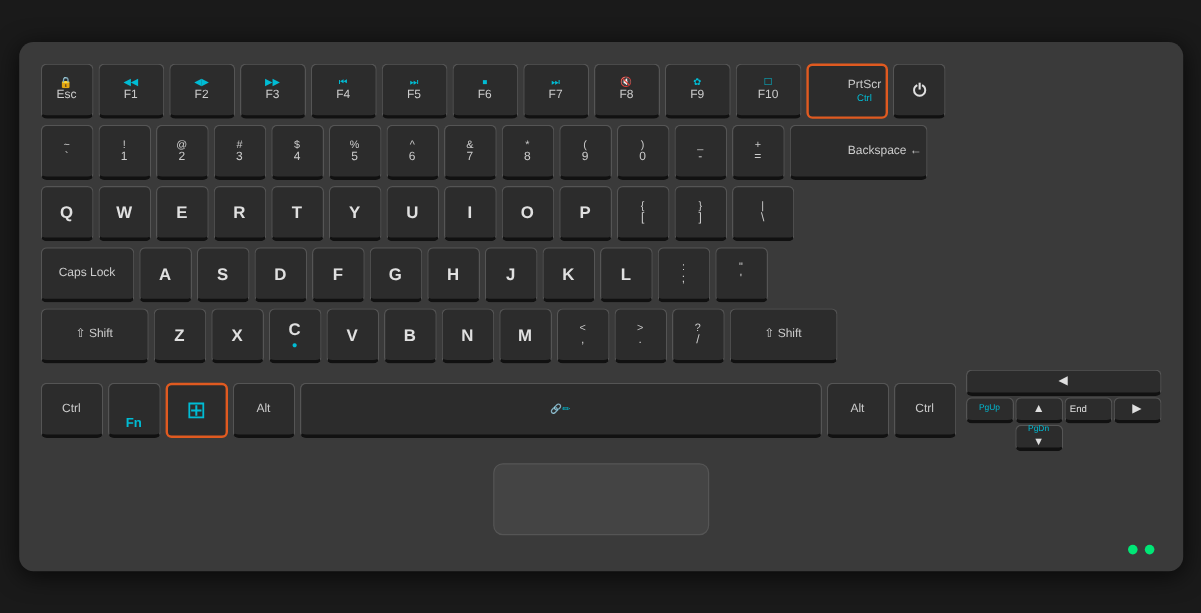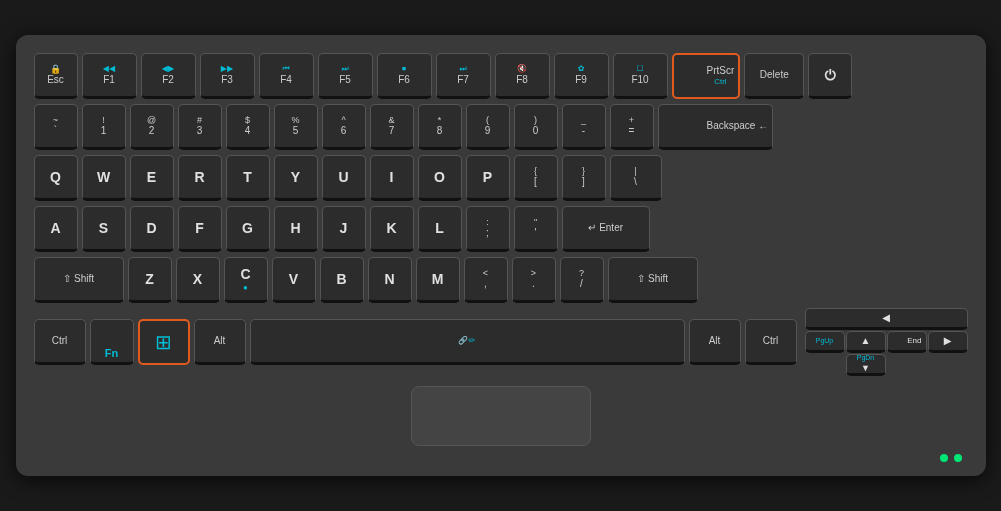--- a/index.html
+++ b/index.html
@@ -173,23 +173,20 @@
         <span class="bottom-label">F9</span>
       </div>
       <div class="key key-fn-wide">
         <span class="blue-label">☐</span>
         <span class="bottom-label">F10</span>
       </div>
       <div class="key key-num-wide key-highlighted">
         <span class="bottom-label">PrtScr</span>
         <span class="blue-label">Ctrl</span>
       </div>
-      <div class="key key-delete">
-        <span class="bottom-label">Delete</span>
-      </div>
       <div class="key key-esc">
         <span class="main-label">⏻</span>
       </div>
     </div>
 
     <div class="key-row">
       <div class="key key-esc">
         <span class="top-label">~</span>
         <span class="bottom-label">`</span>
       </div>
@@ -285,20 +282,23 @@
         <span class="top-label">}</span>
         <span class="bottom-label">]</span>
       </div>
       <div class="key key-backslash">
         <span class="top-label">|</span>
         <span class="bottom-label">\</span>
       </div>
     </div>
 
     <div class="key-row">
+      <div class="key key-capslock">
+        <span class="bottom-label">Caps Lock</span>
+      </div>
       <div class="key key-esc">
           <span class="main-label">A</span>
         </div>
       <div class="key key-esc">
           <span class="main-label">S</span>
         </div>
       <div class="key key-esc">
           <span class="main-label">D</span>
         </div>
       <div class="key key-esc">
@@ -319,23 +319,20 @@
       <div class="key key-esc">
           <span class="main-label">L</span>
         </div>
       <div class="key key-esc">
         <span class="top-label">:</span>
         <span class="bottom-label">;</span>
       </div>
       <div class="key key-esc">
         <span class="top-label">"</span>
         <span class="bottom-label">'</span>
-      </div>
-      <div class="key key-enter">
-        <span class="bottom-label">↵ Enter</span>
       </div>
     </div>
 
     <div class="key-row">
       <div class="key key-shift-left">
         <span class="bottom-label">⇧ Shift</span>
       </div>
       <div class="key key-esc">
           <span class="main-label">Z</span>
         </div>
@@ -404,21 +401,21 @@
           <div class="key" style="min-width:40px;height:22px;font-size:8px;display:flex;flex-direction:column;align-items:center;justify-content:center;">
             <span style="color:#00bcd4;font-size:7px;">PgUp</span>
           </div>
           <div style="display:flex;flex-direction:column;gap:1px;">
             <div class="key" style="min-width:40px;height:22px;font-size:10px;display:flex;align-items:center;justify-content:center;">▲</div>
             <div class="key" style="min-width:40px;height:22px;font-size:8px;display:flex;flex-direction:column;align-items:center;justify-content:center;">
               <span style="color:#00bcd4;font-size:7px;">PgDn</span>
               <span style="font-size:9px;">▼</span>
             </div>
           </div>
-          <div class="key" style="min-width:40px;height:22px;font-size:8px;display:flex;flex-direction:column;align-items:flex-end;justify-content:center;">
+          <div class="key" style="min-width:40px;height:22px;font-size:8px;display:flex;flex-direction:column;align-items:flex-start;justify-content:center;">
             <span>End</span>
           </div>
           <div class="key" style="min-width:40px;height:22px;font-size:10px;display:flex;align-items:center;justify-content:center;">▶</div>
         </div>
       </div>
     </div>
 
   </div>
 
   <div class="touchpad"></div>

